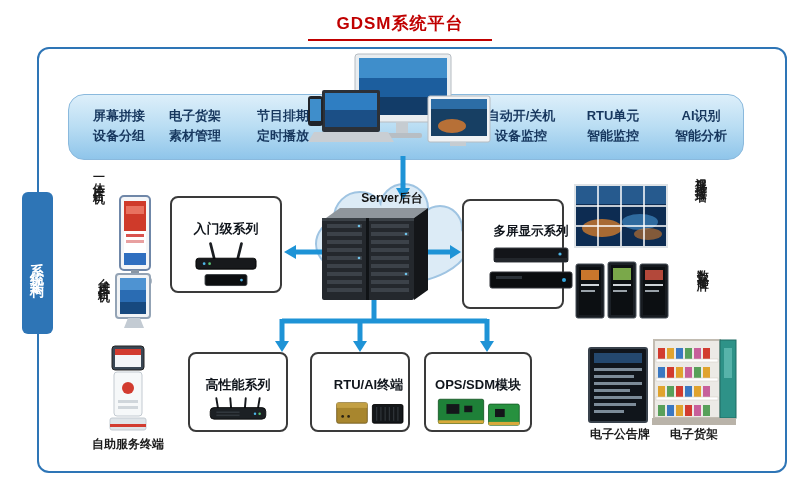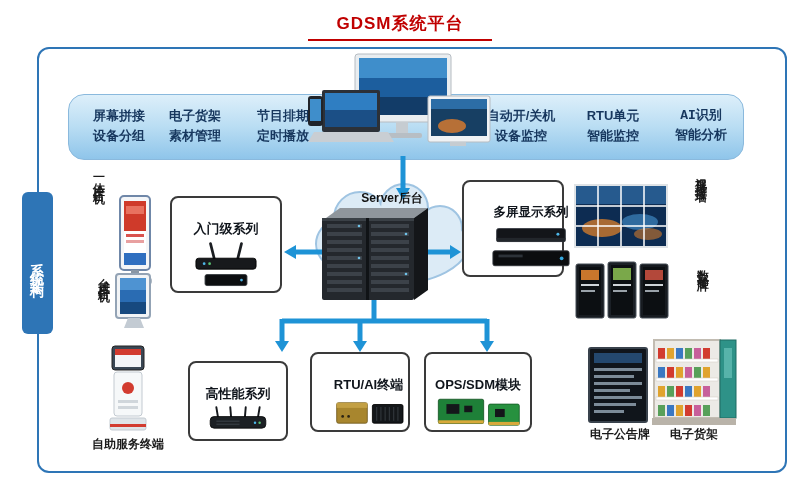--- a/index.html
+++ b/index.html
@@ -19,36 +19,36 @@
               display:flex; align-items:center; justify-content:center;
               writing-mode:vertical-rl; text-orientation:upright; letter-spacing:7px; padding-top:6px; }
 
   .top-bar { position:absolute; left:68px; top:94px; width:676px; height:66px; border-radius:16px;
              background:linear-gradient(180deg,#ddeffa 0%,#b9ddf3 50%,#8fc5ea 100%);
              border:1px solid #8ab9dd; }
 
   .feature { position:absolute; top:106px; width:100px; text-align:center;
              color:#17375e; font-weight:bold; font-size:13px; line-height:1.55; }
   .f1 { left:69px; } .f2 { left:145px; } .f3 { left:233px; }
-  .f4 { left:471px; } .f5 { left:563px; } .f6 { left:651px;font-family:Liberation Mono, monospace; }
+  .f4 { left:471px; } .f5 { left:563px; } .f6 { left:651px; }
 
   .monitors { position:absolute; left:300px; top:52px; width:195px; height:112px; }
   .arrows   { position:absolute; left:0; top:0; width:800px; height:484px; pointer-events:none; }
   .cloud    { position:absolute; left:312px; top:180px; width:160px; height:110px; }
   .server   { position:absolute; left:316px; top:202px; width:118px; height:102px; }
   .server-label { position:absolute; left:337px; top:190px; width:110px; text-align:center;
                   font-size:12px; font-weight:bold; color:#111; }
 
   .node { position:absolute; background:#fff; border:2px solid #3a3a3a; border-radius:8px;
           display:flex; flex-direction:column; align-items:center; }
   .node .label { font-weight:bold; font-size:13px; color:#10151c; margin-top:22px; white-space:nowrap; }
   .node-entry { left:170px; top:196px; width:112px; height:97px; }
-  .node-multi { left:462px; top:180px; width:102px; height:97px;padding-left:36px; }
+  .node-multi { left:462px; top:199px; width:102px; height:110px;padding-left:36px; }
   .node-multi .label { font-size:12.5px; }
-  .node-high  { left:188px; top:361px; width:100px; height:80px; }
+  .node-high  { left:188px; top:352px; width:100px; height:80px; }
   .node-rtu   { left:310px; top:352px; width:100px; height:80px;padding-left:17px; }
   .node-ops   { left:424px; top:352px; width:108px; height:80px;justify-content:flex-end; }
   .node .dev  { margin-top:2px; }
 
   .devimg { position:absolute; }
   .dev-kiosk   { left:112px; top:194px; }
   .dev-desktop { left:112px; top:272px; }
   .dev-selfsvc { left:102px; top:344px; }
   .dev-wall    { left:574px; top:184px; }
   .dev-menu    { left:574px; top:260px; }

